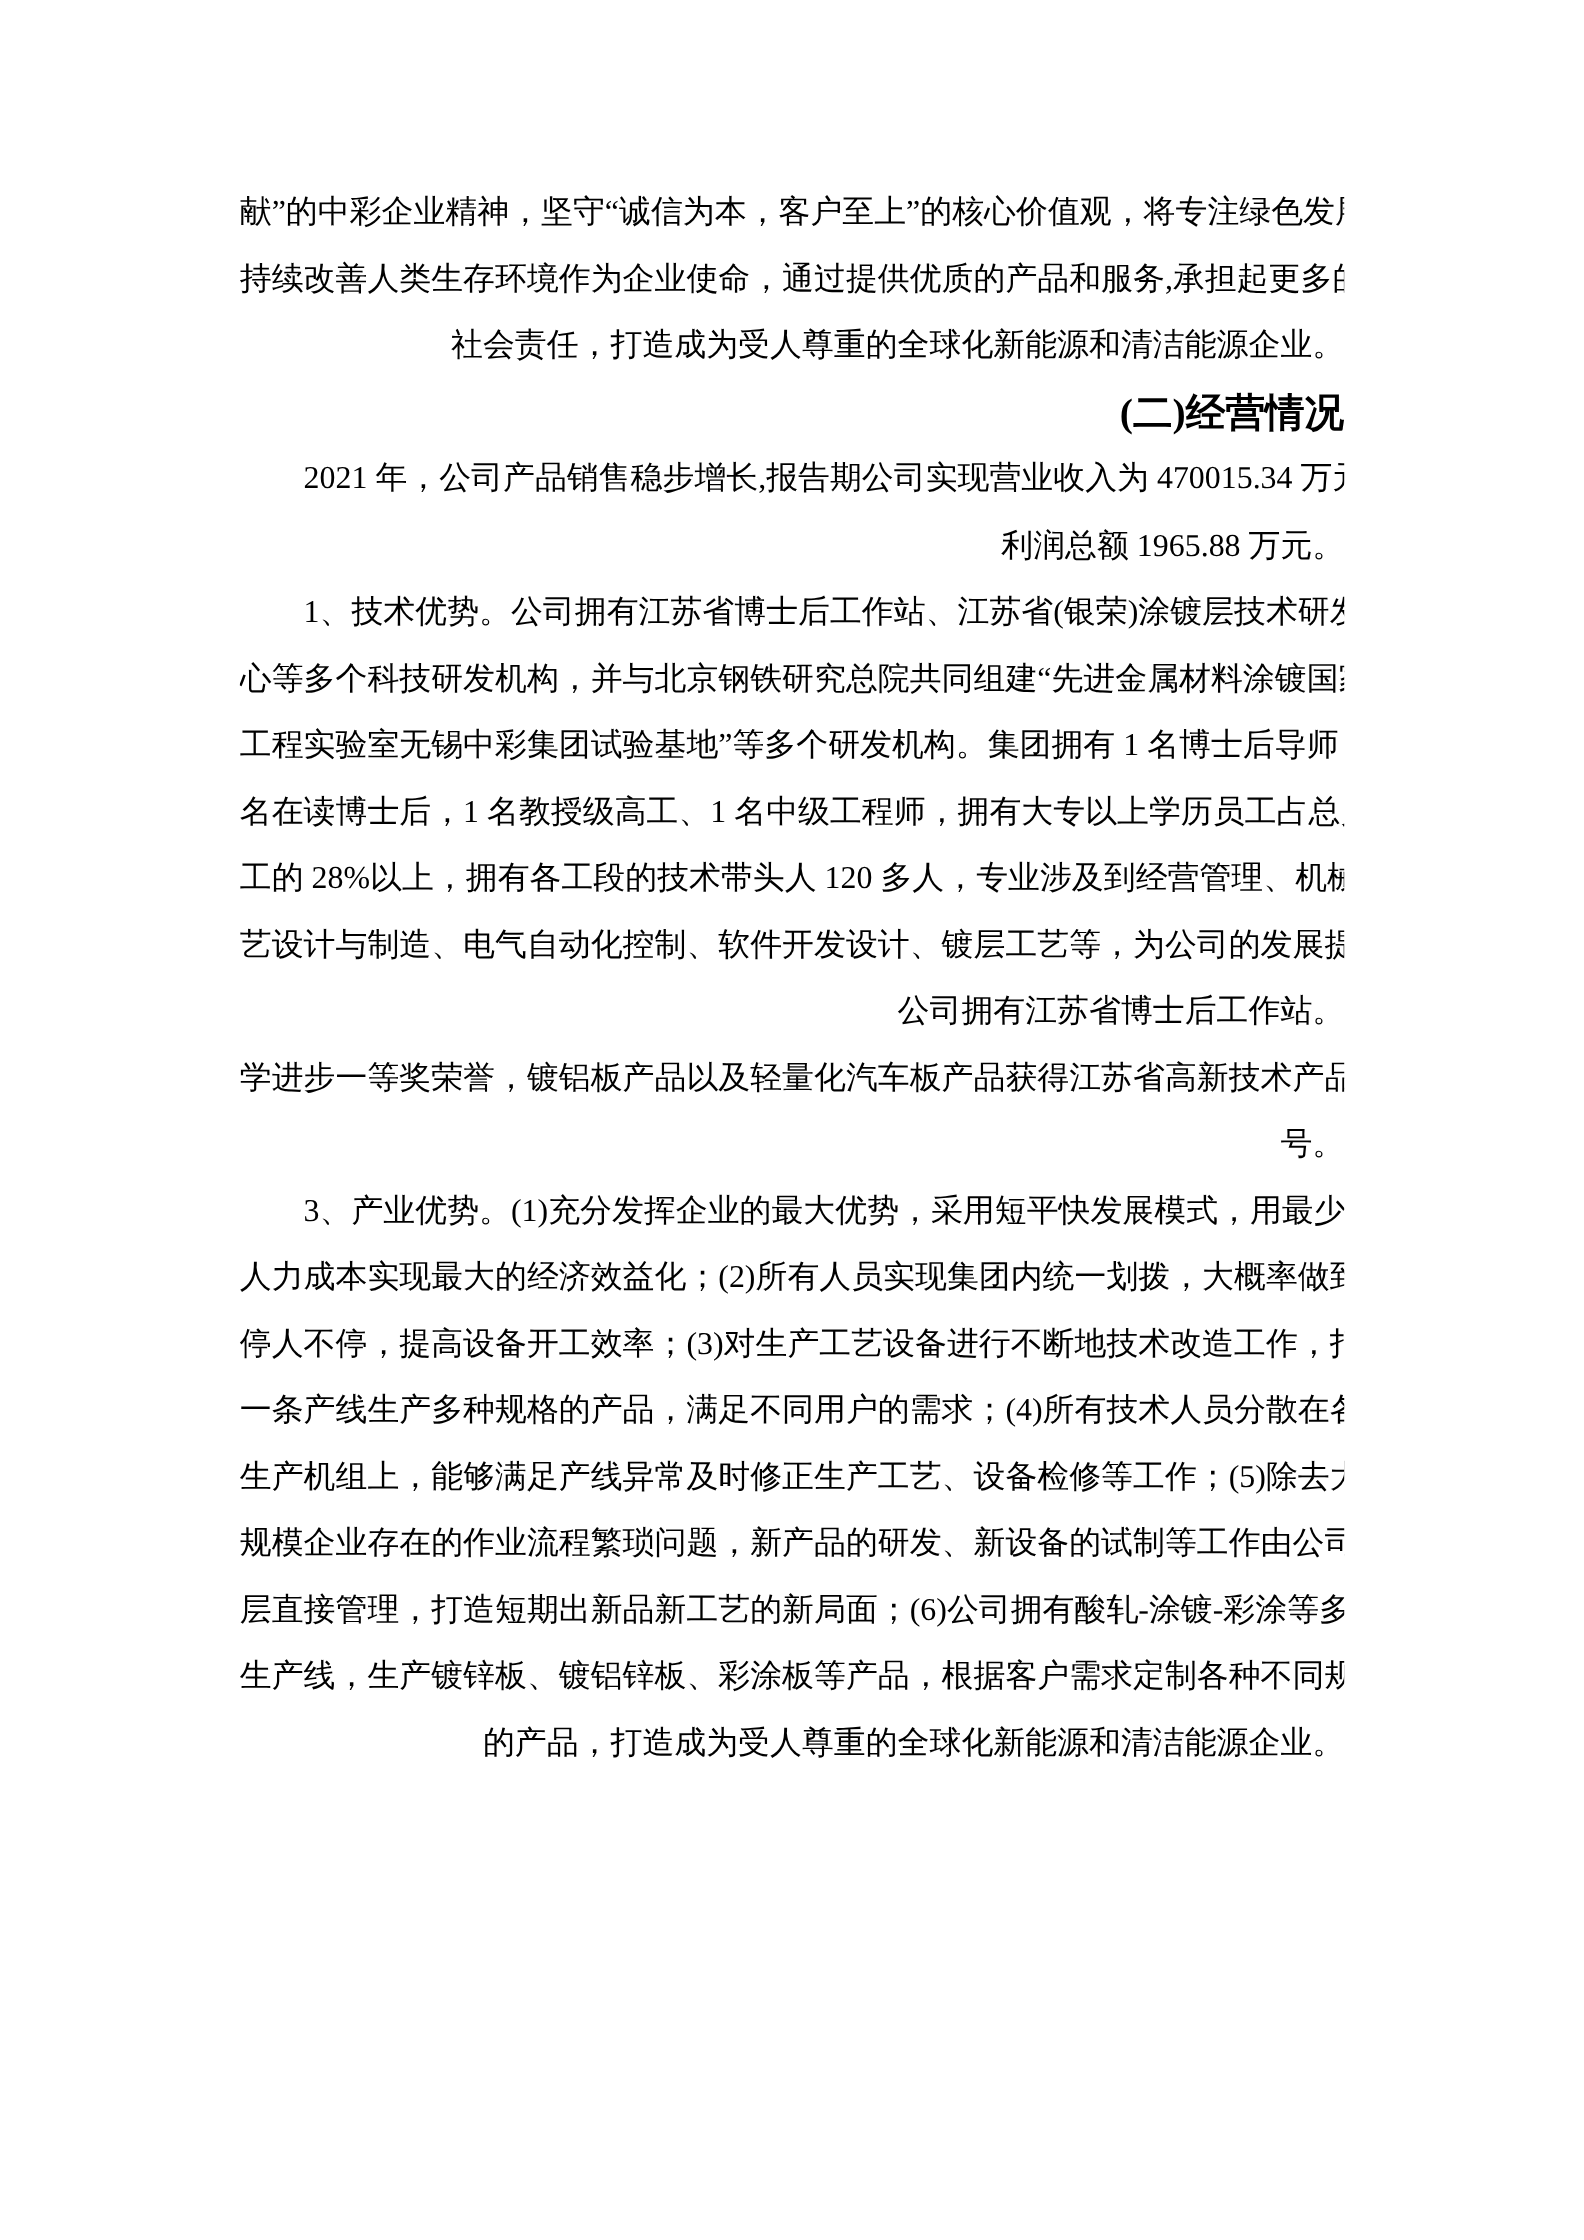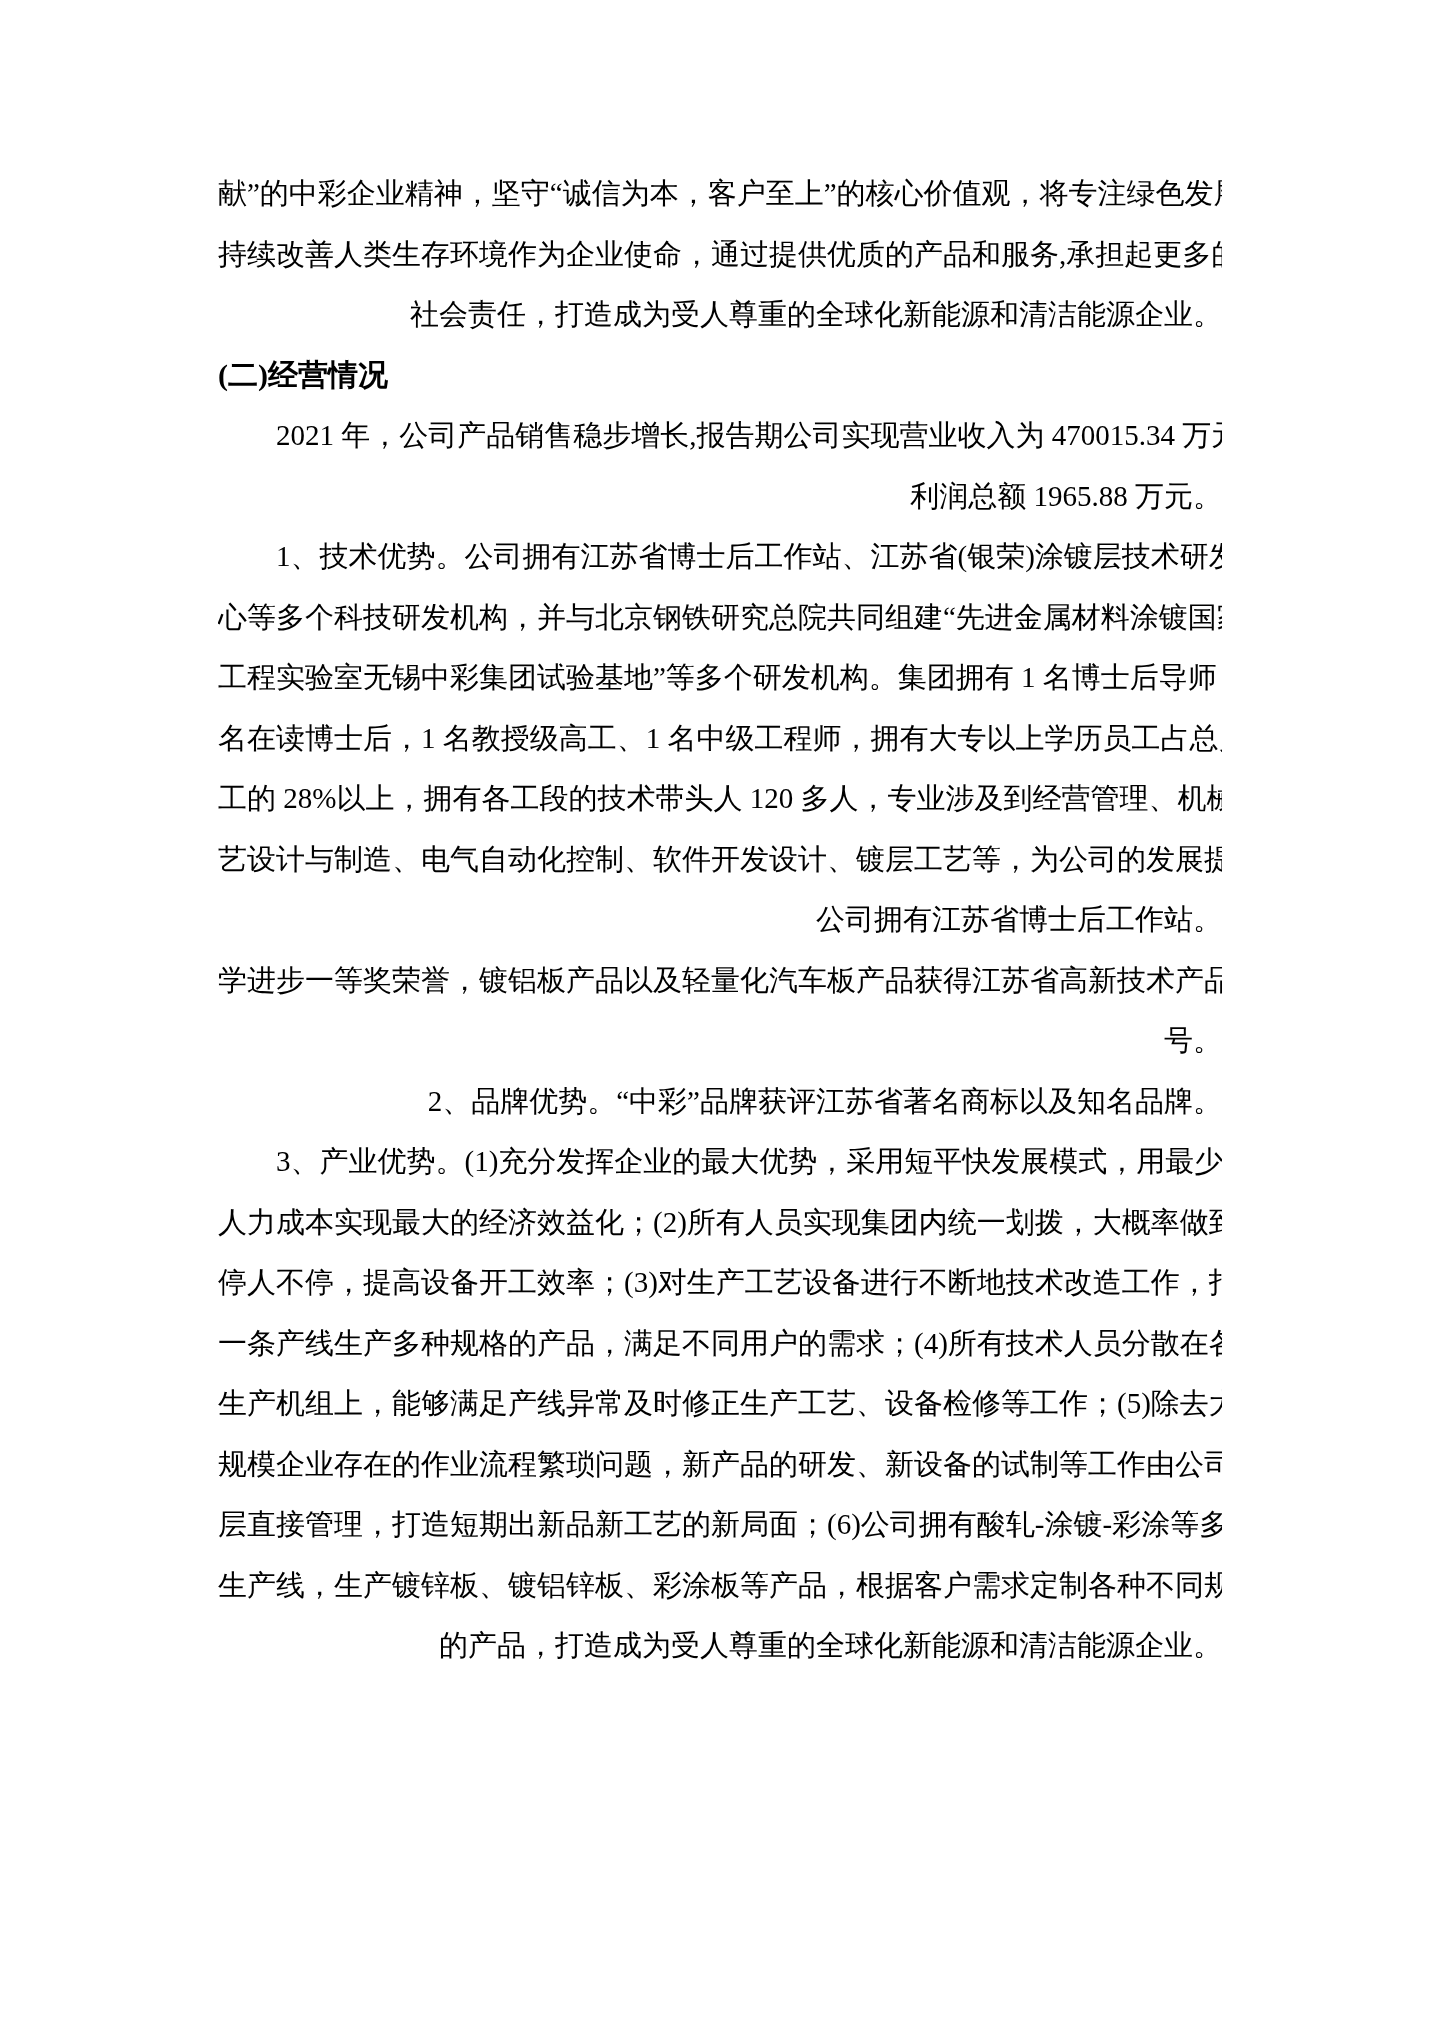--- a/index.html
+++ b/index.html
@@ -36,22 +36,22 @@
   }
   .row.natural {
     text-align: right;
     text-align-last: auto;
   }
   .row.indent {
     padding-left: 58px;
   }
   .row.heading {
     font-weight: 700;
-    font-size: 30px;
-    text-align: left;
+    font-size: 36px;
+    text-align: right;
     text-align-last: auto;
   }
 </style>
 </head>
 <body>
 
 <div class="page">
   <div class="text-area" id="text-area">
       <div>
         <div class="row justify">献”的中彩企业精神，坚守“诚信为本，客户至上”的核心价值观，将专注绿色发展，</div>
@@ -70,23 +70,20 @@
         <div class="row justify">名在读博士后，1 名教授级高工、1 名中级工程师，拥有大专以上学历员工占总员</div>
         <div class="row justify">工的 28%以上，拥有各工段的技术带头人 120 多人，专业涉及到经营管理、机械工</div>
         <div class="row justify">艺设计与制造、电气自动化控制、软件开发设计、镀层工艺等，为公司的发展提供</div>
         <div class="row natural">公司拥有江苏省博士后工作站。</div>
       </div>
       <div>
         <div class="row justify">学进步一等奖荣誉，镀铝板产品以及轻量化汽车板产品获得江苏省高新技术产品称</div>
         <div class="row natural">号。</div>
       </div>
       <div>
-        <div class="row natural indent">2、品牌优势。“中彩”品牌获评江苏省著名商标以及知名品牌。</div>
-      </div>
-      <div>
         <div class="row justify indent">3、产业优势。(1)充分发挥企业的最大优势，采用短平快发展模式，用最少的</div>
         <div class="row justify">人力成本实现最大的经济效益化；(2)所有人员实现集团内统一划拨，大概率做到机</div>
         <div class="row justify">停人不停，提高设备开工效率；(3)对生产工艺设备进行不断地技术改造工作，打造</div>
         <div class="row justify">一条产线生产多种规格的产品，满足不同用户的需求；(4)所有技术人员分散在各条</div>
         <div class="row justify">生产机组上，能够满足产线异常及时修正生产工艺、设备检修等工作；(5)除去大型</div>
         <div class="row justify">规模企业存在的作业流程繁琐问题，新产品的研发、新设备的试制等工作由公司高</div>
         <div class="row justify">层直接管理，打造短期出新品新工艺的新局面；(6)公司拥有酸轧-涂镀-彩涂等多条</div>
         <div class="row justify">生产线，生产镀锌板、镀铝锌板、彩涂板等产品，根据客户需求定制各种不同规格</div>
         <div class="row natural">的产品，打造成为受人尊重的全球化新能源和清洁能源企业。</div>
       </div>

